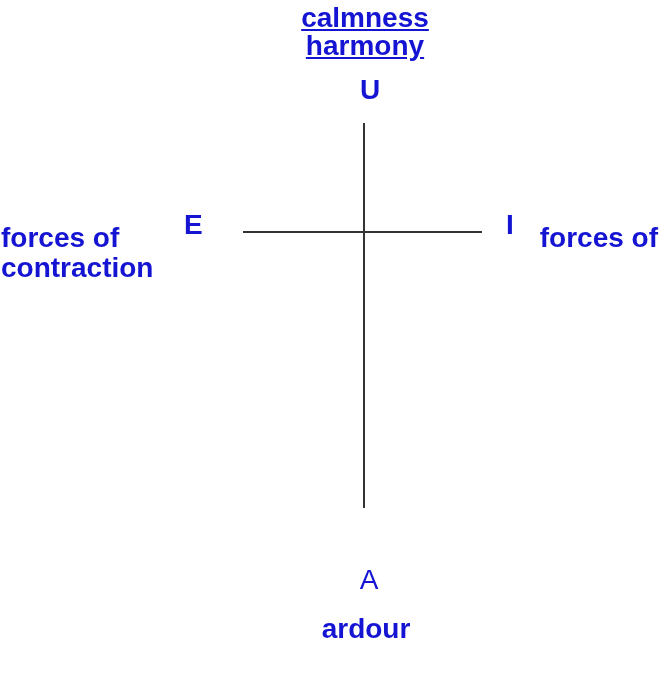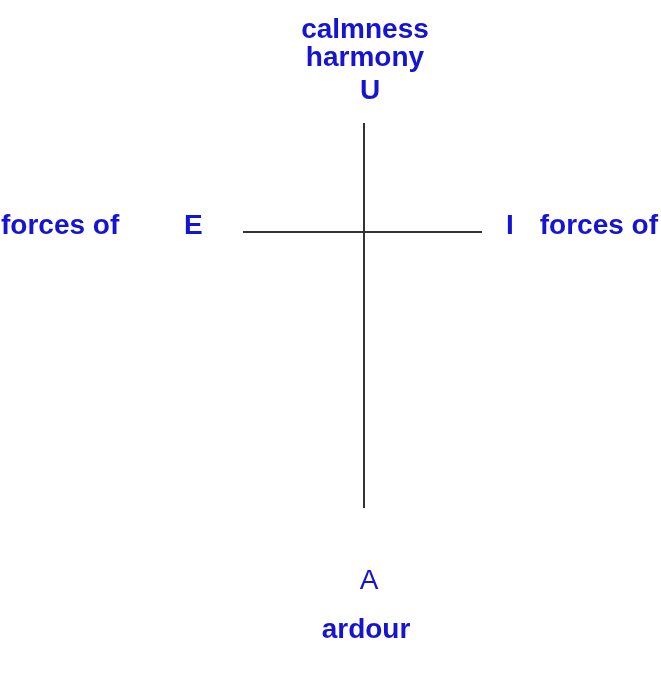--- a/index.html
+++ b/index.html
@@ -19,51 +19,52 @@
   }
   .lbl{
     position:absolute;
     font-size:28px;
     line-height:28px;
     white-space:nowrap;
     color:var(--label-blue);
   }
   .bold{font-weight:bold;}
   .center{transform:translateX(-50%);text-align:center;}
-  .two-line{line-height:30px;}
+  .two-line{line-height:30px;margin-top:13px;}
   .vline{
     position:absolute;
     left:363px;top:123px;
     width:2px;height:385px;
     background:var(--axis-line);
   }
   .hline{
     position:absolute;
     left:243px;top:231px;
     width:239px;height:2px;
     background:var(--axis-line);
   }
 </style>
 </head>
 <body>
 
 <div class="canvas">
 
-  <div class="lbl bold center" style="left:365px;top:15px;">
+  <div class="lbl bold center" style="left:365px;top:4px;text-decoration:underline;">
     <div>calmness</div>
     <div>harmony</div>
   </div>
 
   <div class="lbl bold center" style="left:370px;top:76px;">U</div>
 
   <div class="vline"></div>
   <div class="hline"></div>
 
   <div class="lbl bold two-line" style="left:1px;top:210px;text-align:left;">
     <div>forces of</div>
+    <div>contraction</div>
   </div>
 
   <div class="lbl bold" style="left:184px;top:210px;line-height:30px;">E</div>
 
   <div class="lbl bold" style="left:506px;top:210px;line-height:30px;">I</div>
 
   <div class="lbl bold two-line" style="right:3px;top:210px;text-align:right;">
     <div>forces of</div>
   </div>
 

